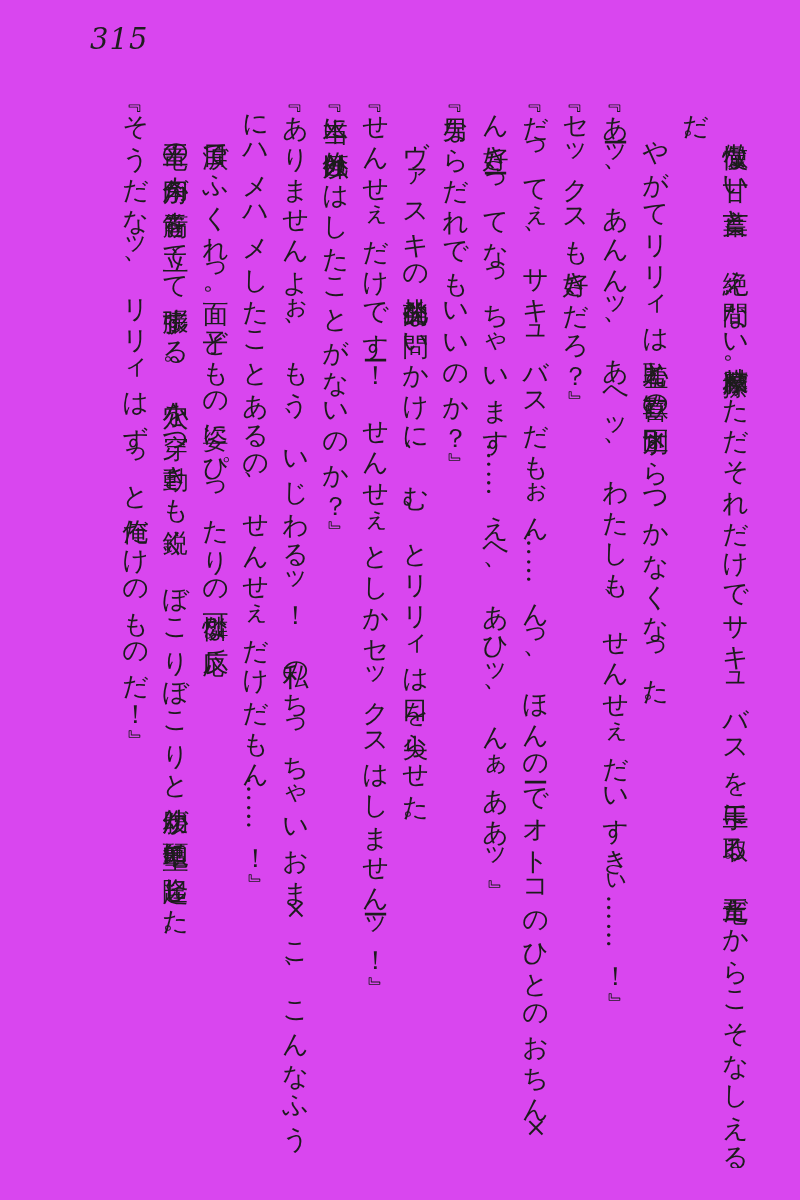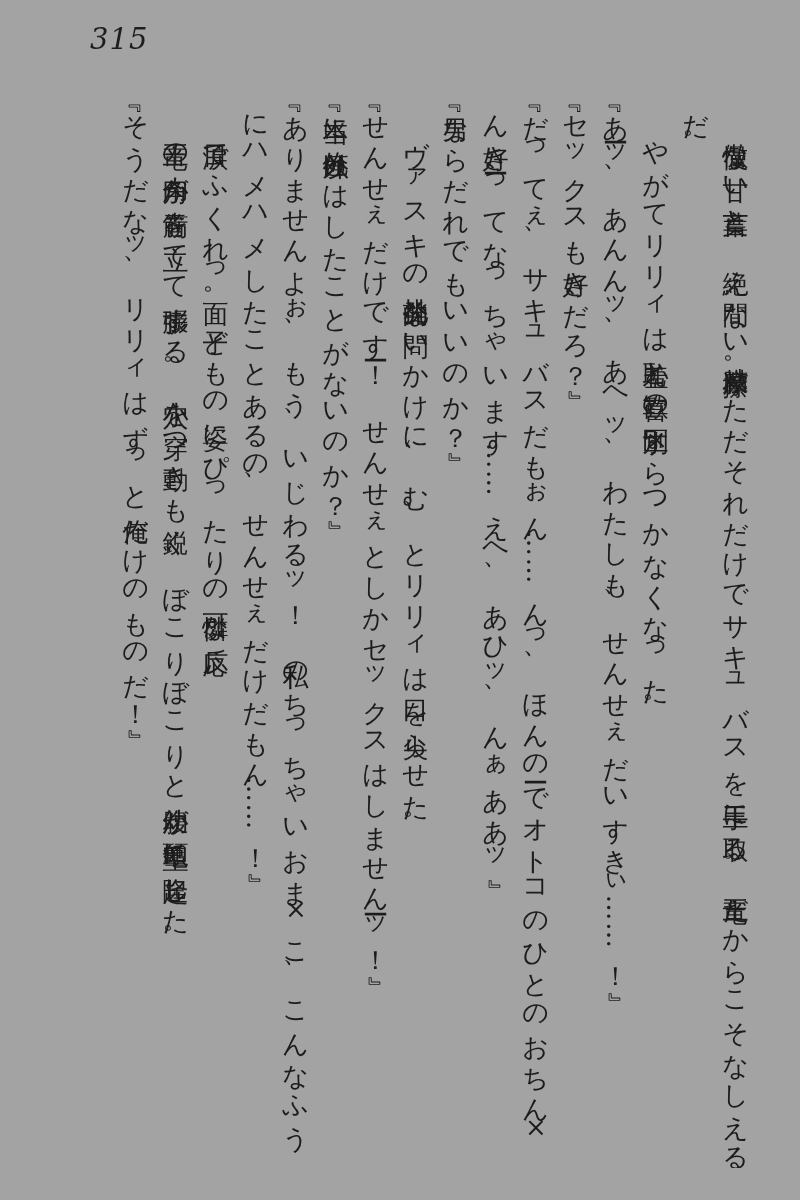--- a/index.html
+++ b/index.html
@@ -4,21 +4,21 @@
 <style>
   html, body {
     margin: 0;
     padding: 0;
     background: #ffffff;
   }
   .page {
     position: relative;
     width: 800px;
     height: 1200px;
-    background: #a3a3a3;
+    background: #d946ef;
     overflow: hidden;
   }
   .page-number {
     position: absolute;
     top: 22px;
     left: 90px;
     font-family: "DejaVu Serif", serif;
     font-style: italic;
     font-size: 29px;
     color: #1e1e1e;

